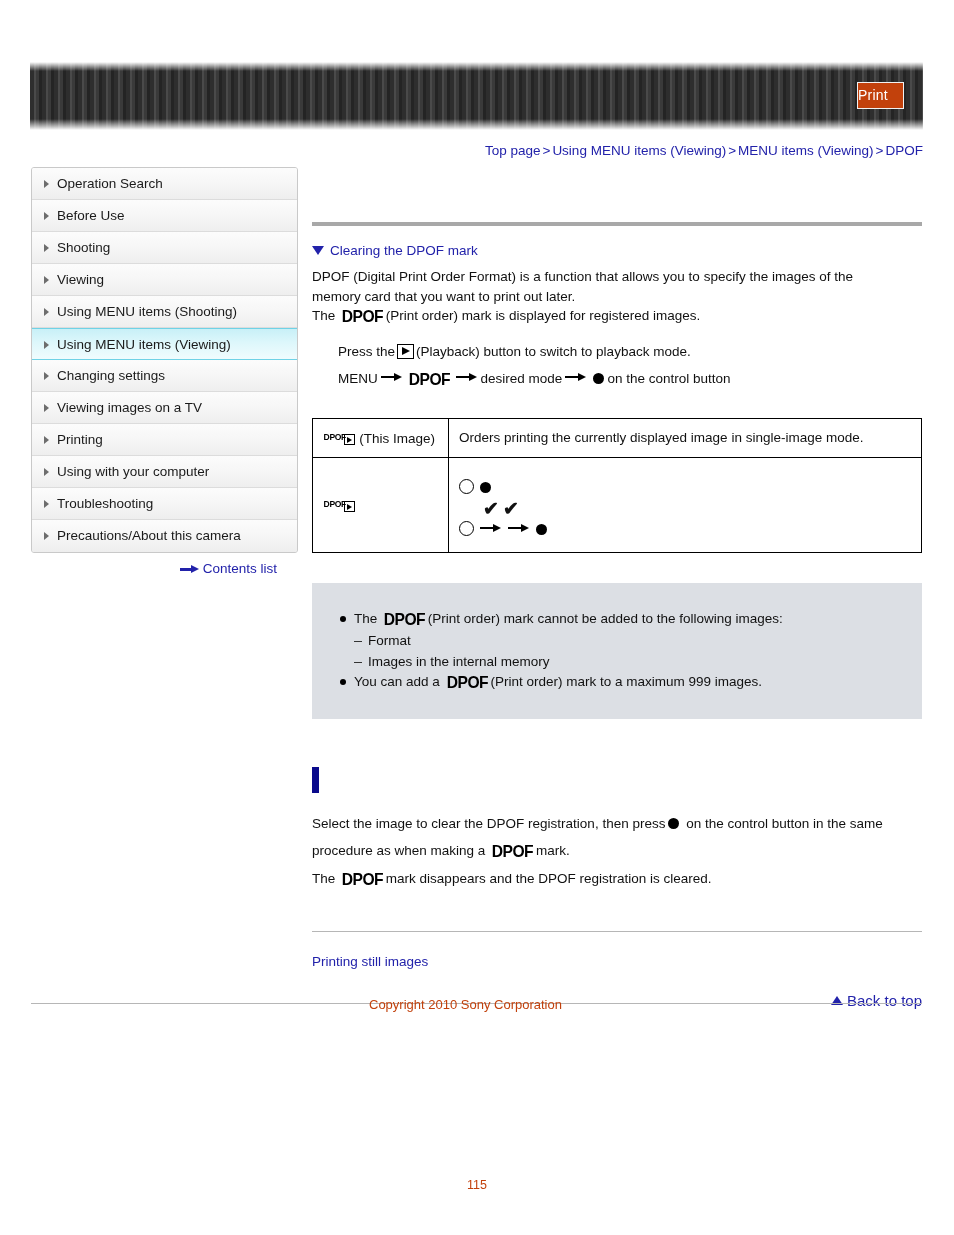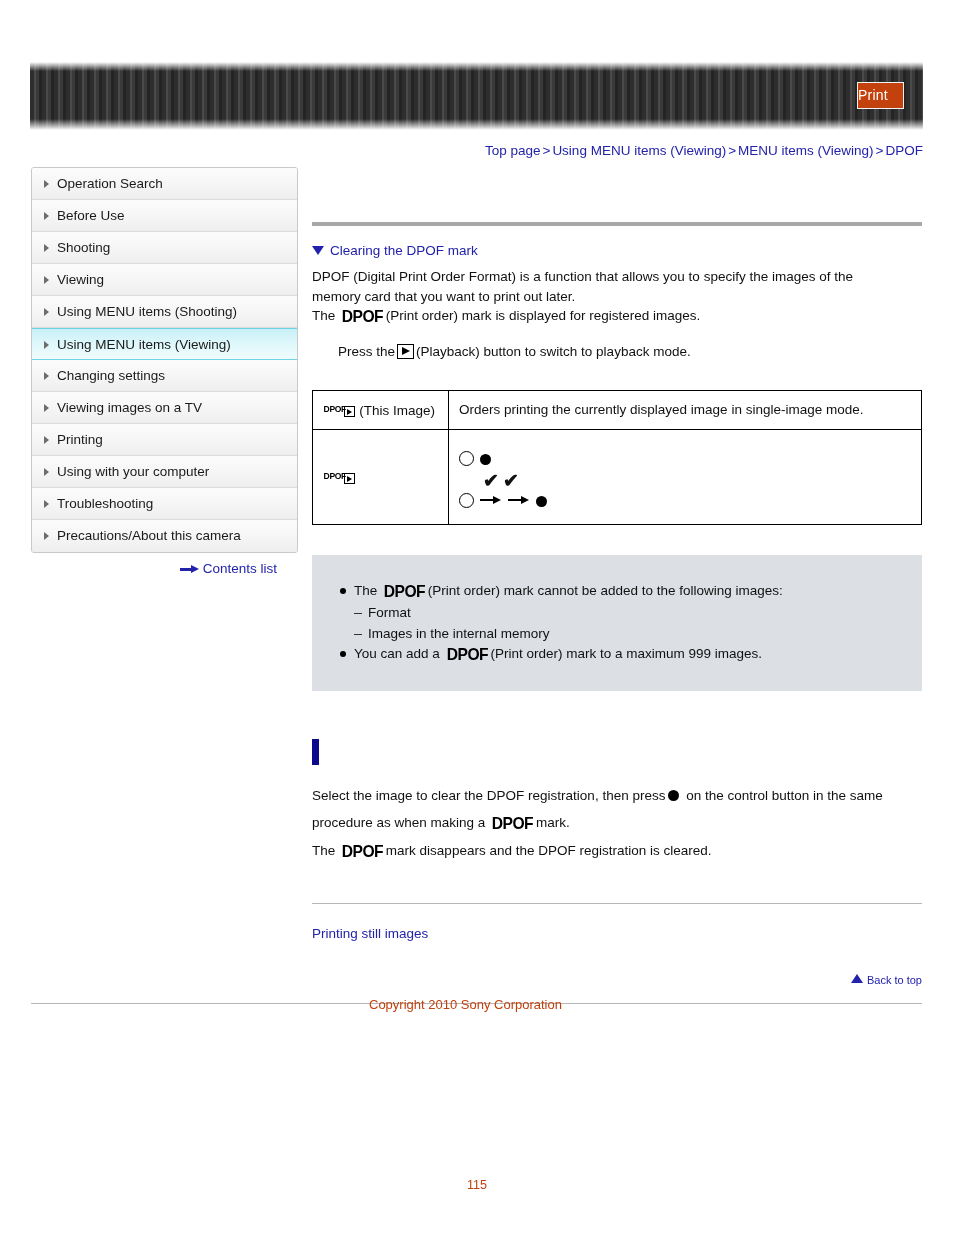--- a/index.html
+++ b/index.html
@@ -355,24 +355,24 @@
     height: 1px;
     background: #b6b6b6;
   }
   .link-still {
     margin-top: 22px;
     font-size: 13.5px;
     color: #2222aa;
     cursor: pointer;
   }
   .back-top {
-    margin-top: 33px;
+    margin-top: 23px;
     width: 610px;
     text-align: right;
-    font-size: 11px;
+    font-size: 15px;
     color: #2222aa;
     cursor: pointer;
     white-space: nowrap;
   }
   .tri-up {
     display: inline-block;
     width: 0; height: 0;
     border-left: 6px solid transparent;
     border-right: 6px solid transparent;
     border-bottom: 9px solid #2222aa;
@@ -445,20 +445,23 @@
       <div>memory card that you want to print out later.</div>
       <div>
         <span>The</span>
         <span class="dpof">DPOF</span><span>(Print order) mark is displayed for registered images.</span>
       </div>
     </div>
 
     <div class="body-txt indent">
       <div>
         <span>Press the</span><span class="playback"></span><span>(Playback) button to switch to playback mode.</span>
+      </div>
+      <div>
+        <span>MENU</span><span class="arrw"></span><span class="dpof">DPOF</span><span class="arrw"></span><span>desired mode</span><span class="arrw"></span><span class="dot"></span><span>on the control button</span>
       </div>
     </div>
 
     <table class="modes">
       <tbody>
           <tr>
         <td class="c1">
           <span class="dpof-sm">DPOF</span><span class="icon-sq"></span>
           <span>(This Image)</span>
         </td>

